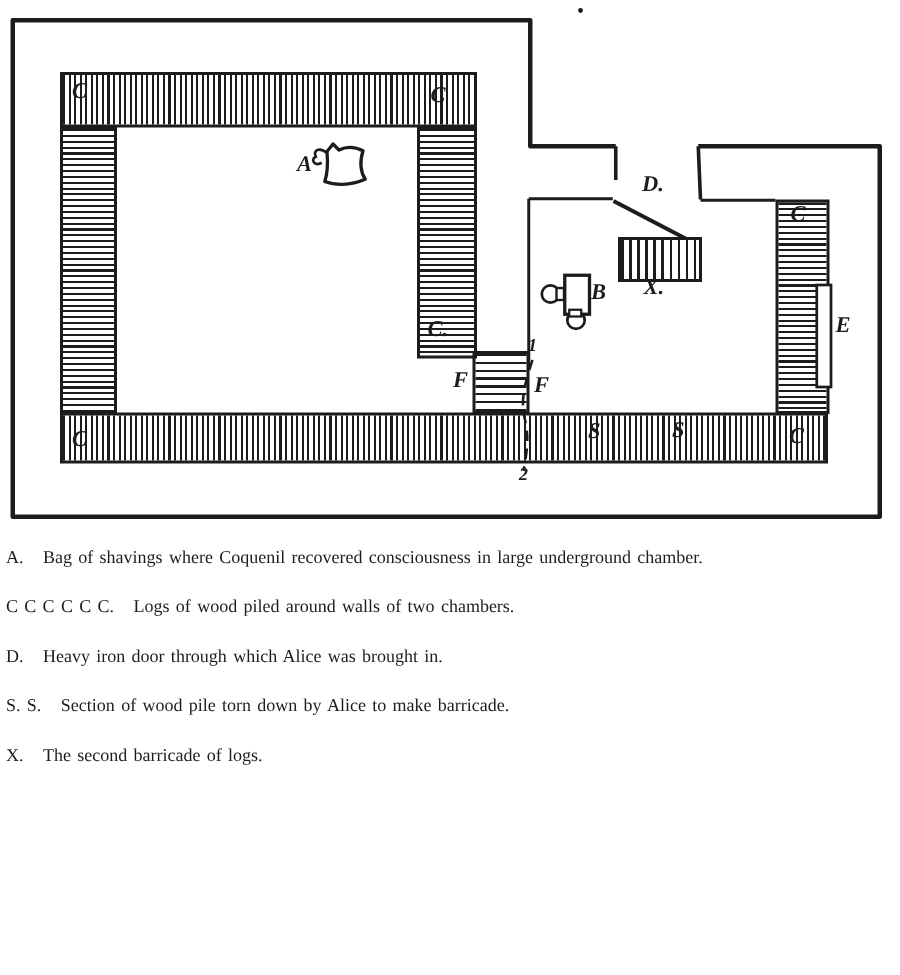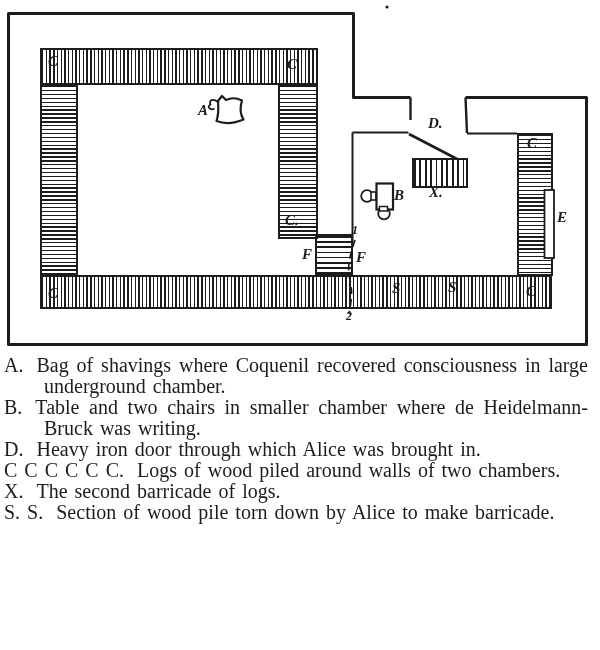--- a/index.html
+++ b/index.html
@@ -41,21 +41,21 @@
   .plan-label{
     position:absolute;
     font-style:italic;font-weight:700;font-size:15px;line-height:1;
     letter-spacing:0;
   }
   .plan-label.small{font-size:12px;font-weight:700;}
 
   
   .legend{
     position:absolute;left:4px;top:355px;width:584px;
-    font-size:20px;line-height:21px;
+    font-size:12px;line-height:33px;
     text-align:justify;word-spacing:0.10em;
   }
   .legend-item{
     padding-left:40px;text-indent:-40px;
   }
   .legend-term{margin-right:13px;white-space:nowrap;}
 </style>
 </head>
 <body>
 
@@ -115,27 +115,24 @@
   <span class="plan-label" style="left:392px;top:281px">S</span>
   <span class="plan-label" style="left:448px;top:280px">S</span>
   <span class="plan-label" style="left:526px;top:284px">C</span>
 </div>
 
 <div class="legend">
   <div class="legend-item">
     <span class="legend-term">A.</span><span>Bag of shavings where Coquenil recovered consciousness in large underground chamber.</span>
   </div>
   <div class="legend-item">
-    <span class="legend-term">B.</span><span>Table and two chairs in smaller chamber where de Heidelmann-Bruck was writing.</span>
+    <span class="legend-term">C C C C C C.</span><span>Logs of wood piled around walls of two chambers.</span>
   </div>
   <div class="legend-item">
     <span class="legend-term">D.</span><span>Heavy iron door through which Alice was brought in.</span>
   </div>
   <div class="legend-item">
-    <span class="legend-term">C C C C C C.</span><span>Logs of wood piled around walls of two chambers.</span>
+    <span class="legend-term">S. S.</span><span>Section of wood pile torn down by Alice to make barricade.</span>
   </div>
   <div class="legend-item">
     <span class="legend-term">X.</span><span>The second barricade of logs.</span>
   </div>
-  <div class="legend-item">
-    <span class="legend-term">S. S.</span><span>Section of wood pile torn down by Alice to make barricade.</span>
-  </div>
 </div>
 
 </body></html>

